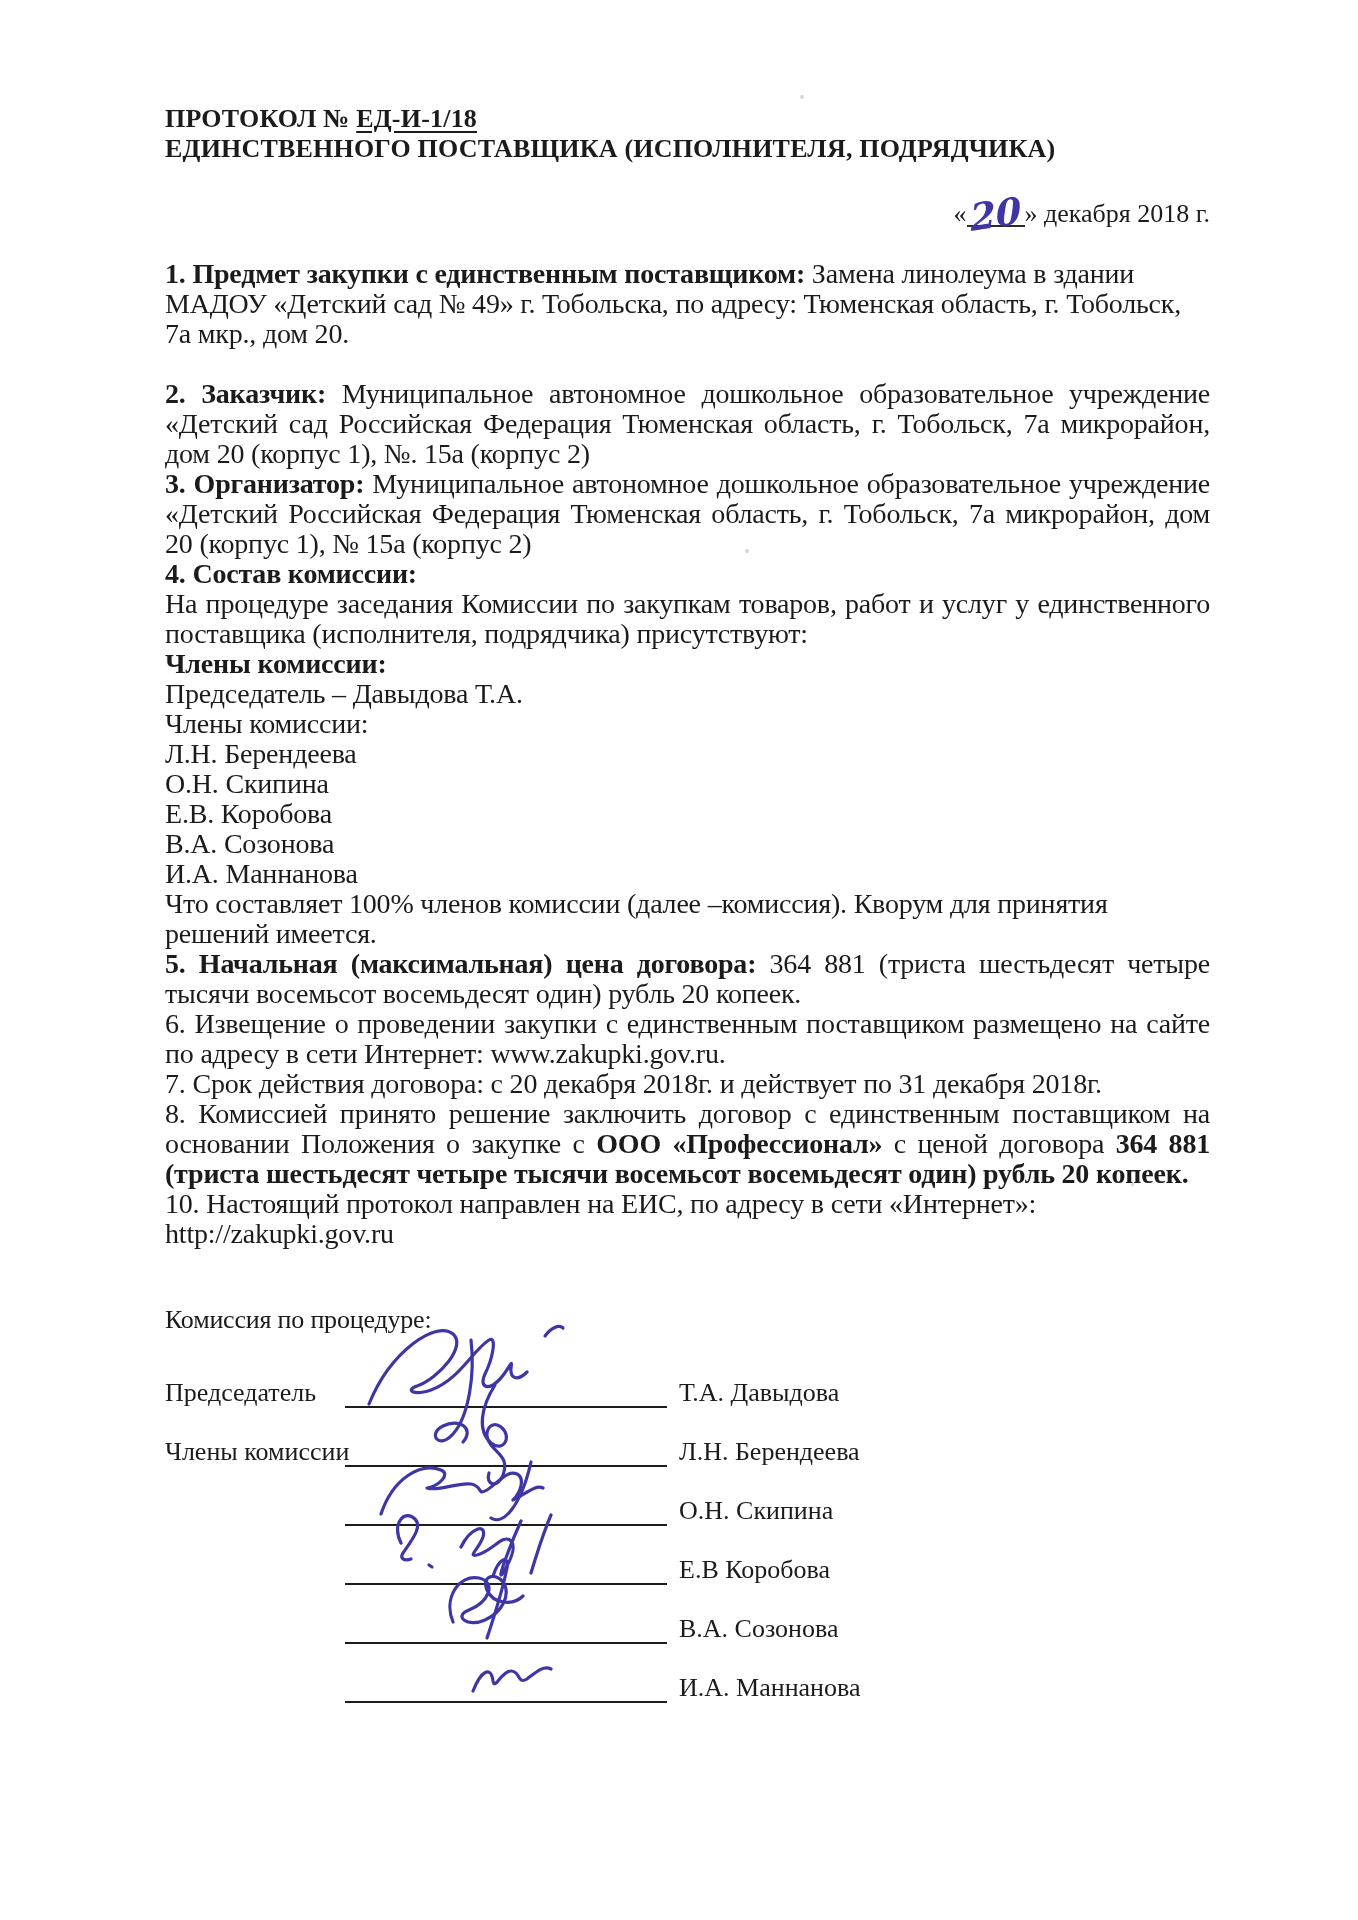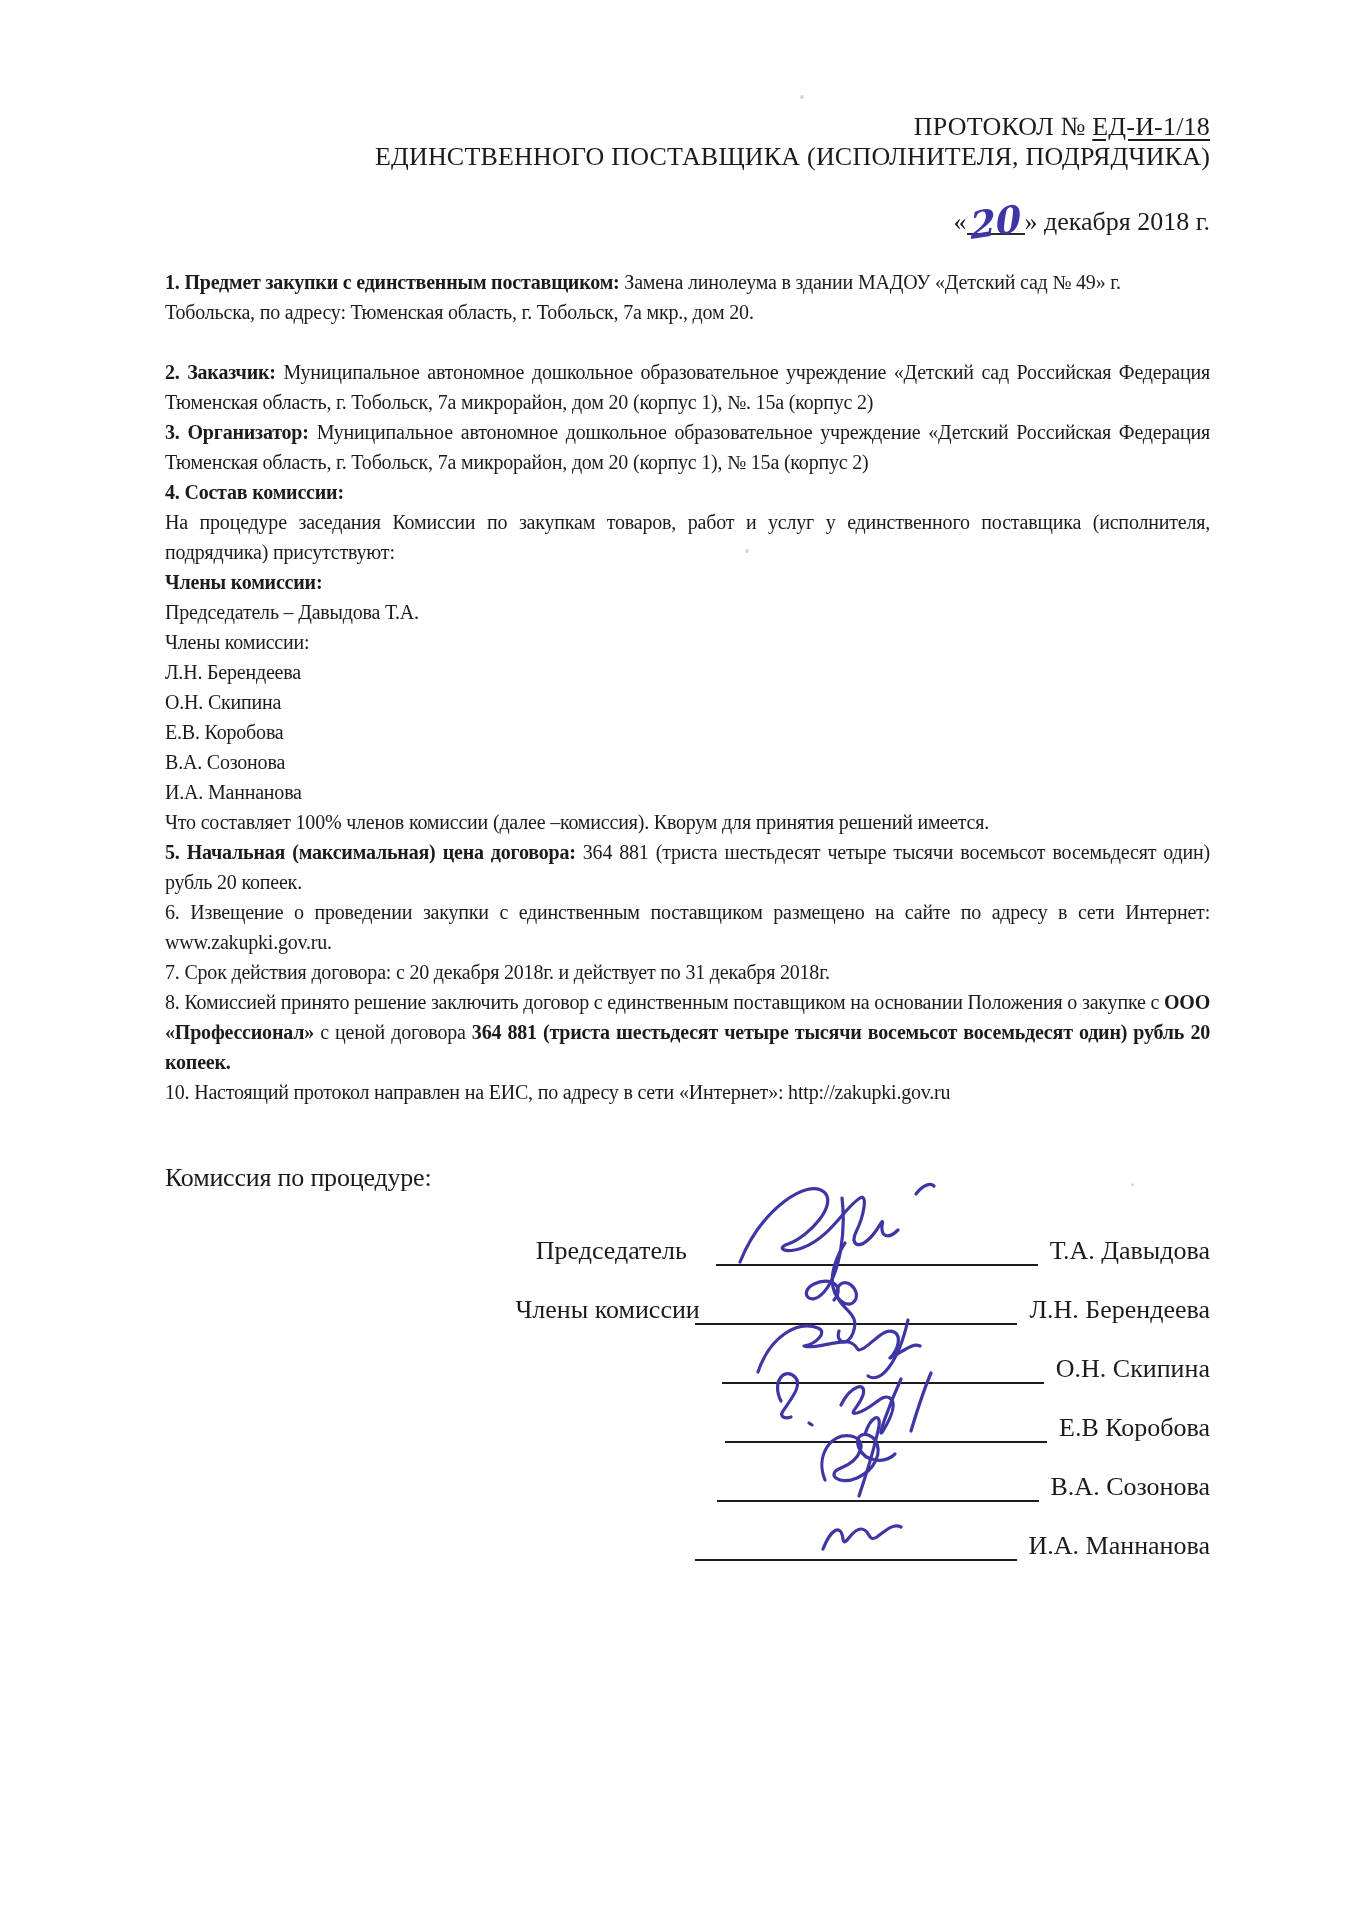--- a/index.html
+++ b/index.html
@@ -8,44 +8,44 @@
     font-family:"Liberation Serif","DejaVu Serif",serif;
     color:#1b1b1b;
     -webkit-font-smoothing:antialiased;
   }
   .page{
     position:absolute;inset:0;
     padding:104px 148px 0 165px;
     box-sizing:border-box;
   }
   
-  .doc-title{text-align:right;font-weight:normal;font-size:26px;line-height:30px;letter-spacing:.2px;margin-top:8px;}
+  .doc-title{text-align:left;font-weight:bold;font-size:26px;line-height:30px;letter-spacing:.2px;}
   .u-num{text-decoration:underline;text-underline-offset:4px;}
   
   .date-line{text-align:right;font-size:26px;line-height:30px;margin-top:34px;}
   .day-slot{
     display:inline-block;min-width:58px;text-align:center;
     border-bottom:2px solid #2a2a2a;line-height:22px;vertical-align:baseline;
   }
   .hand{
     display:inline-block;color:#3f36a6;font-size:37px;font-style:italic;
     font-family:"DejaVu Serif",serif;transform:rotate(-9deg) skewX(-6deg);
     position:relative;top:5px;font-weight:bold;
   }
   
-  .doc-body{margin-top:26px;font-size:20px;line-height:30px;}
+  .doc-body{margin-top:26px;font-size:28px;line-height:30px;}
   .doc-body p{margin:0;letter-spacing:-0.2px;}
   .doc-body p.gap{margin-top:30px;}
   .doc-body p.justify{text-align:justify;}
   .b{font-weight:bold;}
   .u{text-underline-offset:3px;}
   
   .sig-heading{font-size:26px;line-height:30px;margin-top:56px;letter-spacing:-0.2px;}
   .sig-block{margin-top:14px;}
-  .sig-row{display:flex;align-items:flex-end;height:59px;position:relative;font-size:26px;justify-content:flex-end;}
+  .sig-row{display:flex;align-items:flex-end;height:59px;position:relative;font-size:26px;}
   .sig-label{width:180px;white-space:nowrap;}
   .sig-line{width:322px;border-bottom:2px solid #1c1c1c;align-self:stretch;position:relative;}
   .sig-name{padding-left:12px;white-space:nowrap;}
   .sig-svg{position:absolute;left:0;overflow:visible;pointer-events:none;}
   .sig-svg path{fill:none;stroke:#3f36a6;stroke-width:3.2;stroke-linecap:round;stroke-linejoin:round;}
   
   .speck{position:absolute;background:#b9b9b9;border-radius:50%;width:4px;height:4px;opacity:.6;}
 </style>
 </head>
 <body>

